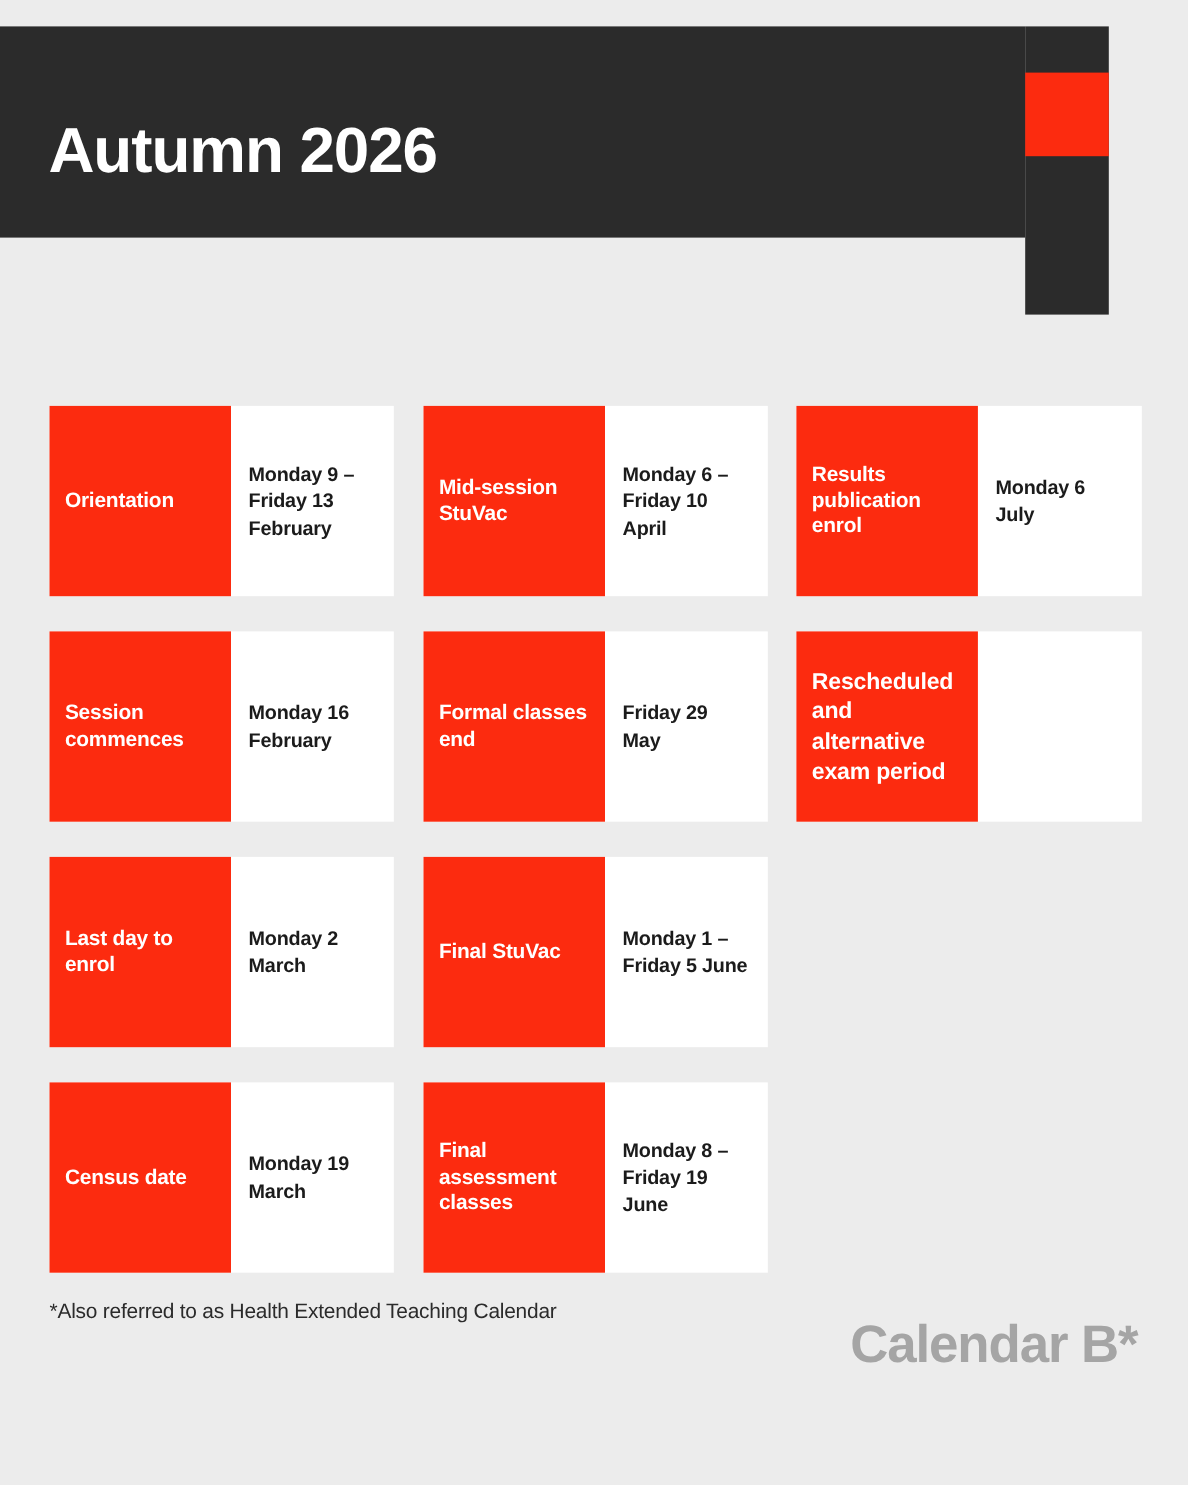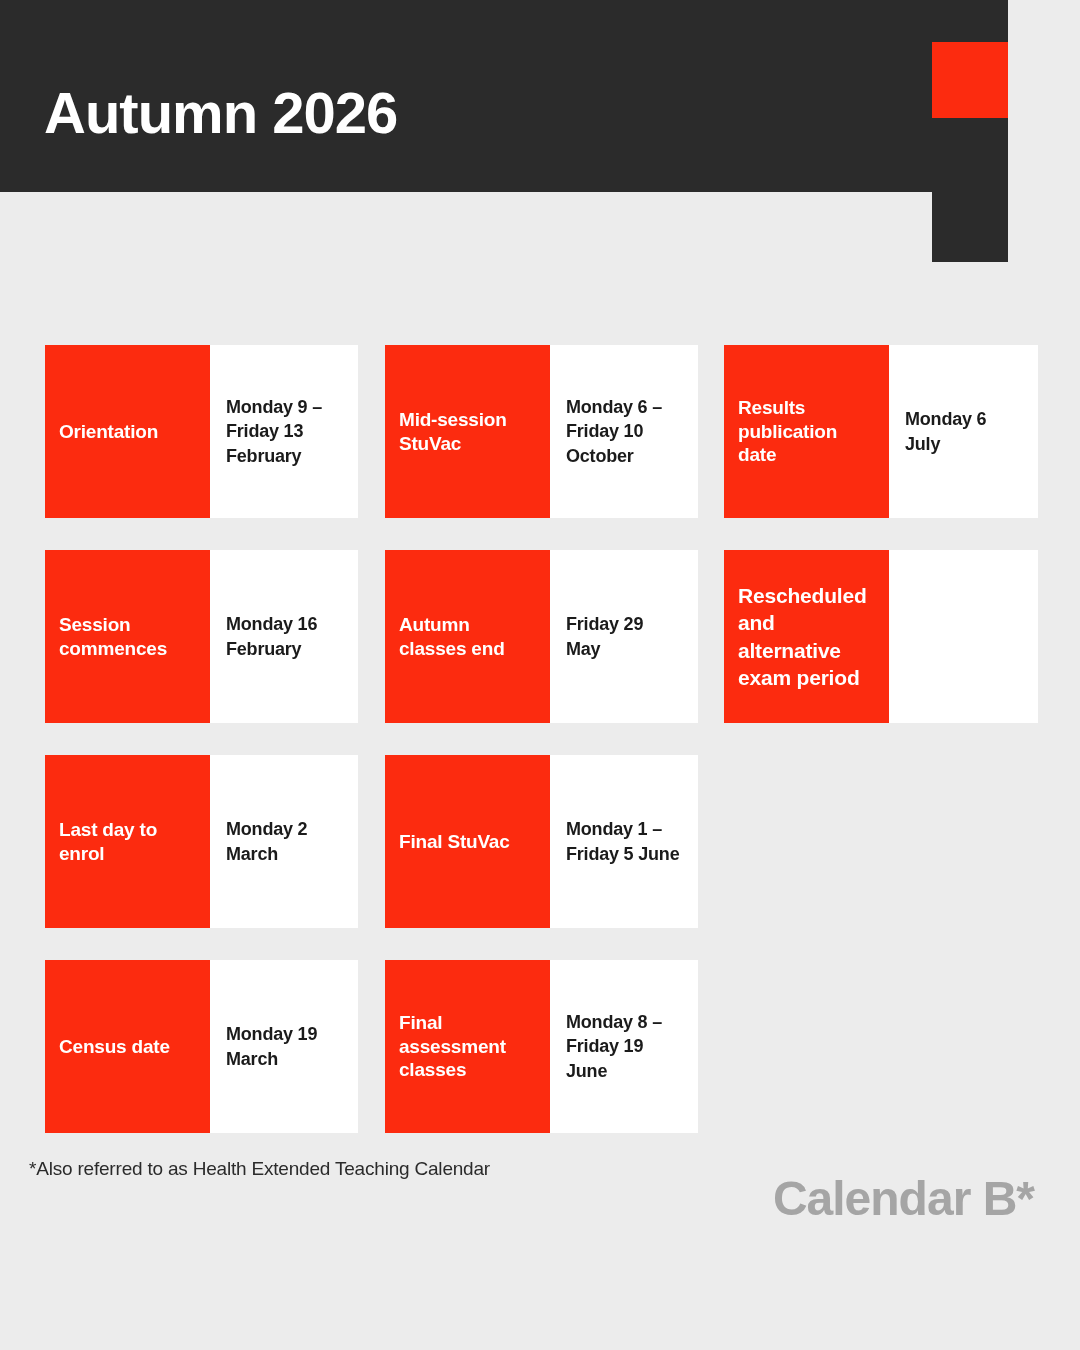--- a/index.html
+++ b/index.html
@@ -8,20 +8,21 @@
     height: 1350px;
     background: #ececec;
     font-family: "Liberation Sans", sans-serif;
     overflow: hidden;
   }
   .page {
     position: relative;
     width: 1080px;
     height: 1274px;
     background: #ececec;
+    margin-top: 24px;
   }
 
   
   .header-bar {
     position: absolute;
     left: 0; top: 0;
     width: 932px;
     height: 192px;
     background: #2b2b2b;
   }
@@ -108,21 +109,21 @@
     font-size: 17px;
   }
 
   
   .col-3 .card { width: 314px; }
   .col-3 .card .label { flex: 0 0 165px; }
 
   
   .footnote {
     position: absolute;
-    left: 29px;
+    left: 45px;
     top: 1158px;
     font-size: 19px;
     color: #2b2b2b;
     letter-spacing: -0.2px;
   }
 
   
   .calendar-tag {
     position: absolute;
     right: 46px;
@@ -161,39 +162,39 @@
       </div>
       <div class="card">
         <div class="label">Census date</div>
         <div class="date">Monday 19 March</div>
       </div>
     </div>
 
     <div class="col col-2">
       <div class="card">
         <div class="label">Mid-session StuVac</div>
-        <div class="date">Monday 6 – Friday 10 October</div>
-      </div>
-      <div class="card">
-        <div class="label">Autumn classes end</div>
+        <div class="date">Monday 6 – Friday 10 April</div>
+      </div>
+      <div class="card">
+        <div class="label">Formal classes end</div>
         <div class="date">Friday 29 May</div>
       </div>
       <div class="card">
         <div class="label">Final StuVac</div>
         <div class="date">Monday 1 – Friday 5 June</div>
       </div>
       <div class="card">
         <div class="label">Final assessment classes</div>
         <div class="date">Monday 8 – Friday 19 June</div>
       </div>
     </div>
 
     <div class="col col-3">
       <div class="card">
-        <div class="label">Results publication date</div>
+        <div class="label">Results publication enrol</div>
         <div class="date">Monday 6 July</div>
       </div>
       <div class="card">
         <div class="label small">Rescheduled and alternative exam period</div>
       </div>
     </div>
 
   </div>
 
   <div class="footnote">*Also referred to as Health Extended Teaching Calendar</div>

